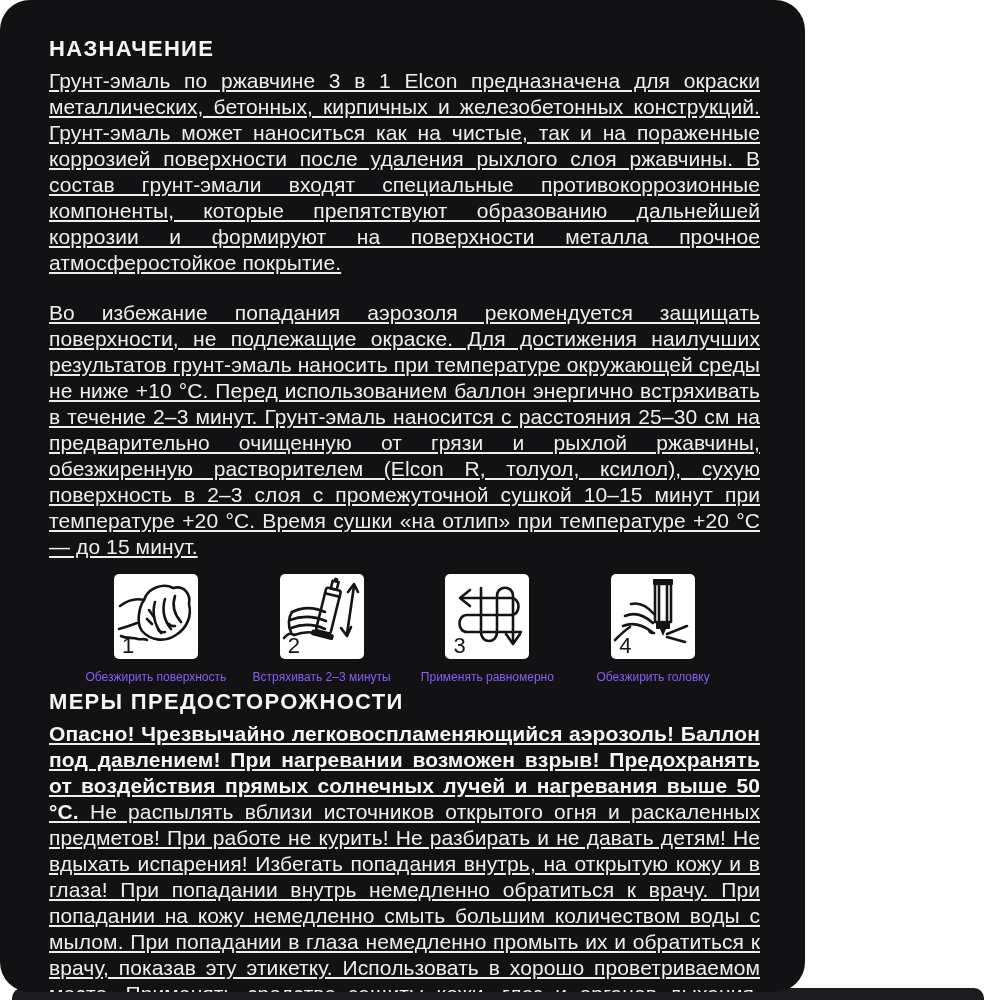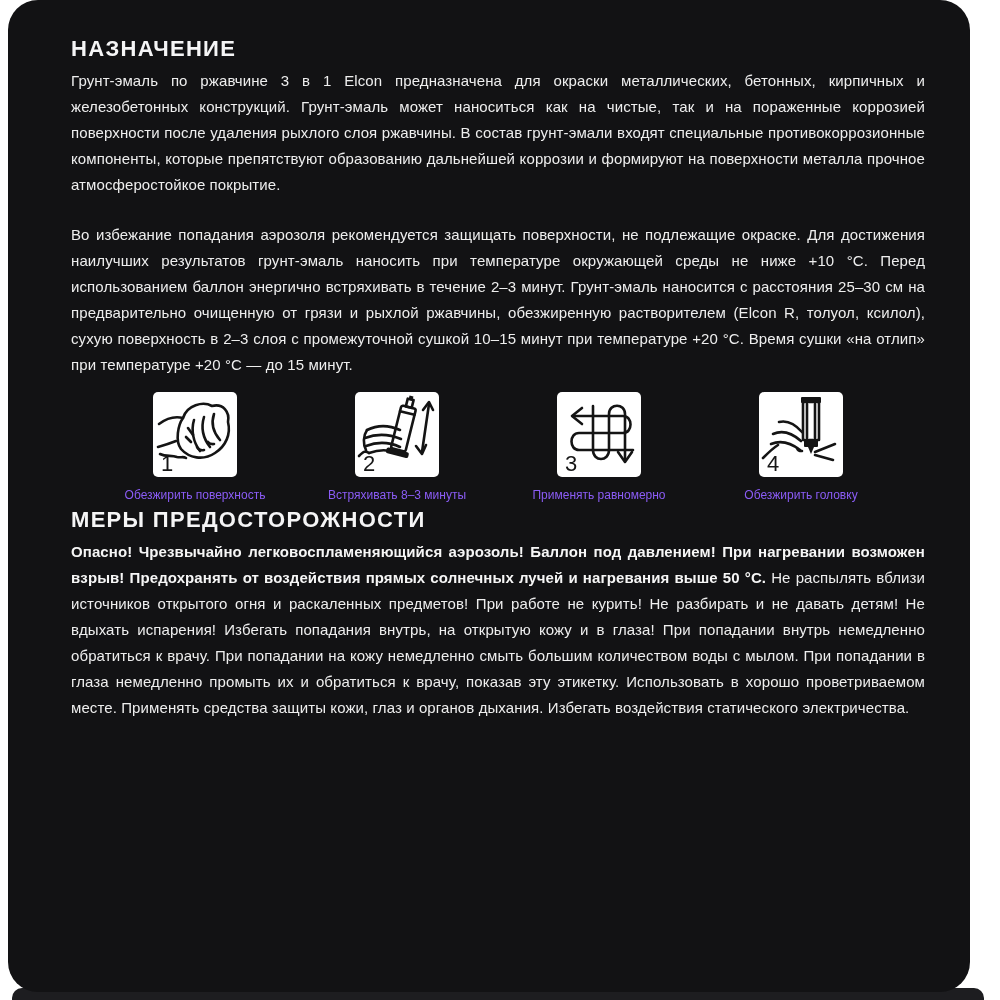--- a/index.html
+++ b/index.html
@@ -6,32 +6,32 @@
   body{
     width:1000px;height:1000px;position:relative;overflow:hidden;
     background:#ffffff;
     font-family:"Liberation Sans","DejaVu Sans",sans-serif;
   }
   .next-label-edge{
     position:absolute;left:12px;right:16px;top:988px;height:12px;
     background:#1d1d20;border-radius:10px 10px 0 0;
   }
   .label-card{
-    position:absolute;left:8px;top:0;width:962px;height:992px;
+    position:absolute;left:0;top:0;width:805px;height:992px;
     background:#121214;border-radius:30px;
-    box-sizing:border-box;padding:36px 45px 0 63px;
+    box-sizing:border-box;padding:36px 45px 0 49px;
     color:#f0f0f0;overflow:hidden;
   }
   h2.section-title{
     margin:0;font-size:22px;font-weight:bold;letter-spacing:1.3px;
     color:#f5f5f6;
   }
   p.section-body{
-    margin:6px 0 0 0;font-size:15px;line-height:26px;
-    text-align:justify;color:#eeeeee;letter-spacing:0.1px;
+    margin:6px 0 0 0;font-size:21px;line-height:26px;
+    text-align:justify;color:#eeeeee;letter-spacing:0.1px;text-decoration:underline;
   }
   p.section-body b{color:#f6f6f6;}
   .sec-application{margin-top:24px;}
   .sec-precautions{margin-top:2px;}
   .sec-composition{margin-top:18px;}
   .pictos{
     display:flex;justify-content:space-between;
     margin-top:14px;padding:0 24px;
   }
   .picto{margin:0;width:200px;display:flex;flex-direction:column;align-items:center;}
@@ -104,21 +104,21 @@
           <path class="ink" d="M11,54 C24,49 34,50 45,55"></path>
           <path class="ink" d="M14,61 C25,57 33,57 42,61"></path>
           <path class="ink" d="M12,38 C8,44 8,52 11,58"></path>
           <path class="ink" d="M4,64 C8,60 10,58 14,61"></path>
           <path class="ink" d="M74,12 L67,60"></path>
           <path class="ink" d="M68,18 L74,10 L78,18"></path>
           <path class="ink" d="M61,54 L67,62 L71,53"></path>
         </svg>
         <span class="picto-num">2</span>
       </div>
-      <figcaption class="picto-caption">Встряхивать 8–3 минуты</figcaption>
+      <figcaption class="picto-caption">Встряхивать 2–3 минуты</figcaption>
     </figure>
 
     <figure class="picto">
       <div class="picto-box">
         <svg width="84" height="85" viewBox="0 0 84 85">
           <path class="ink" d="M16,24 H66 C76,24 76,41 66,41 H22 C12,41 12,58 22,58 H76"></path>
           <path class="ink" d="M25,16 L15,24 L25,32"></path>
           <path class="ink" d="M36,14 V58 C36,70 52,70 52,58 V22 C52,11 68,11 68,22 V68"></path>
           <path class="ink" d="M61,60 L68,70 L75,60"></path>
         </svg>

